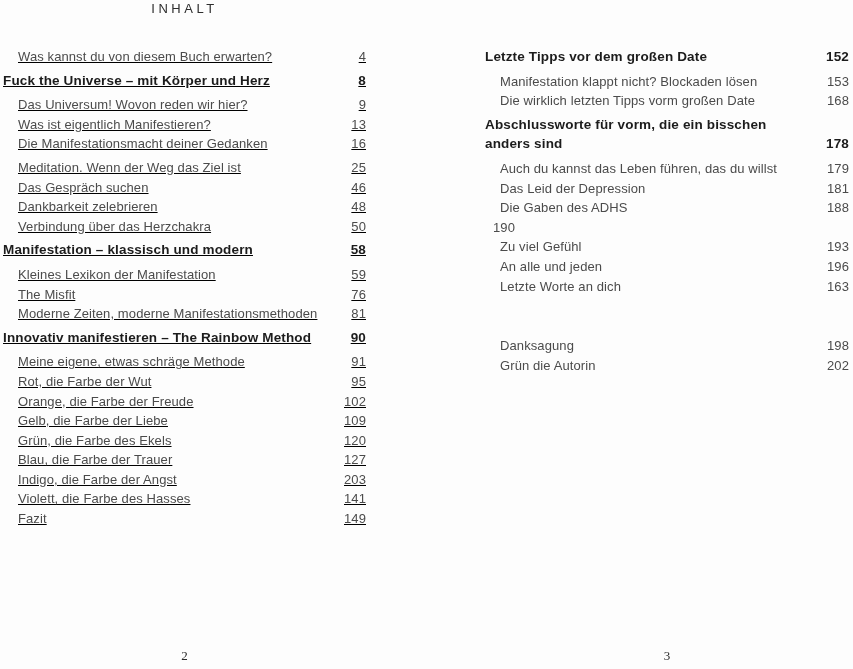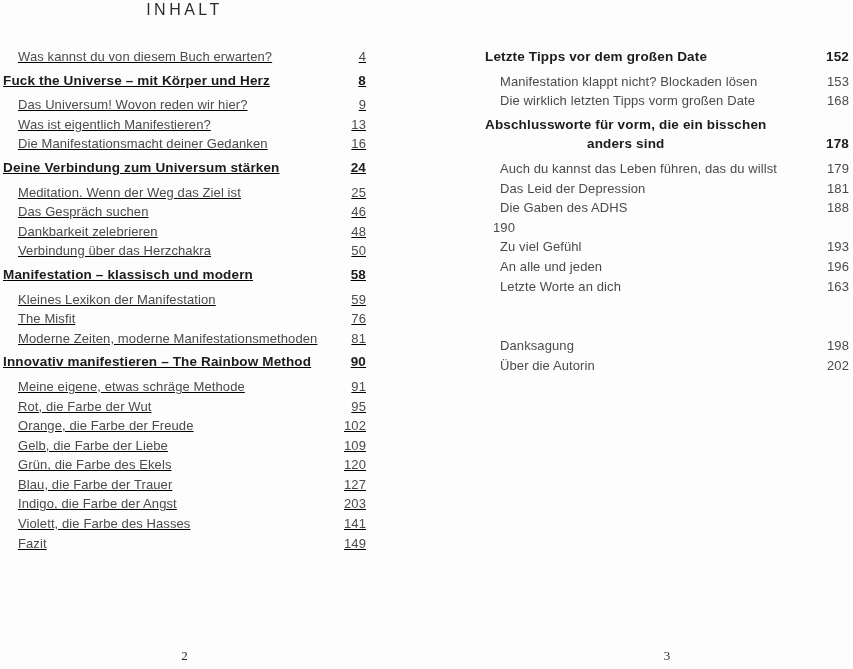--- a/index.html
+++ b/index.html
@@ -23,21 +23,21 @@
   .page.left  { left: 3px;   width: 363px; }
   .page.right { left: 485px; width: 364px; }
 
   .toc-title {
     position: absolute;
     top: 1px;
     left: 0;
     right: 0;
     margin: 0;
     text-align: center;
-    font-size: 16px;
+    font-size: 13px;
     font-weight: 400;
     letter-spacing: 3.5px;
     color: #2d2d2d;
   }
 
   .rows {
     position: absolute;
     left: 0;
     right: 0;
   }
@@ -63,21 +63,20 @@
     letter-spacing: 0.1px;
   }
   .row.entry .lbl { padding-left: 15px; }
 
   .row.chapter {
     font-size: 13.5px;
     font-weight: 700;
     color: #1c1c1c;
     letter-spacing: 0.15px;
     margin-bottom: 5px;
-    text-align: center;
   }
 
   .folio {
     position: absolute;
     bottom: 5px;
     left: 0;
     right: 0;
     text-align: center;
     font-family: "Liberation Serif", serif;
     font-size: 13px;
@@ -110,24 +109,20 @@
           <div class="row entry">
             <span class="lbl">Was ist eigentlich Manifestieren?</span>
             <span class="num">13</span>
           </div>
           <div class="row entry">
             <span class="lbl">Die Manifestationsmacht deiner Gedanken</span>
             <span class="num">16</span>
           </div>
         </div>
         <div class="section">
-          <div class="row chapter">
-            <span class="lbl">Deine Verbindung zum Universum stärken</span>
-            <span class="num">24</span>
-          </div>
           <div class="row entry">
             <span class="lbl">Meditation. Wenn der Weg das Ziel ist</span>
             <span class="num">25</span>
           </div>
           <div class="row entry">
             <span class="lbl">Das Gespräch suchen</span>
             <span class="num">46</span>
           </div>
           <div class="row entry">
             <span class="lbl">Dankbarkeit zelebrieren</span>
@@ -251,21 +246,21 @@
             <span class="lbl">Letzte Worte an dich</span>
             <span class="num">163</span>
           </div>
         </div>
         <div class="section gap-large">
           <div class="row entry">
             <span class="lbl">Danksagung</span>
             <span class="num">198</span>
           </div>
           <div class="row entry">
-            <span class="lbl">Über die Autorin</span>
+            <span class="lbl">Grün die Autorin</span>
             <span class="num">202</span>
           </div>
         </div>
       </div>
     <div class="folio">3</div>
   </div>
 
 </div>
 
 </body></html>

